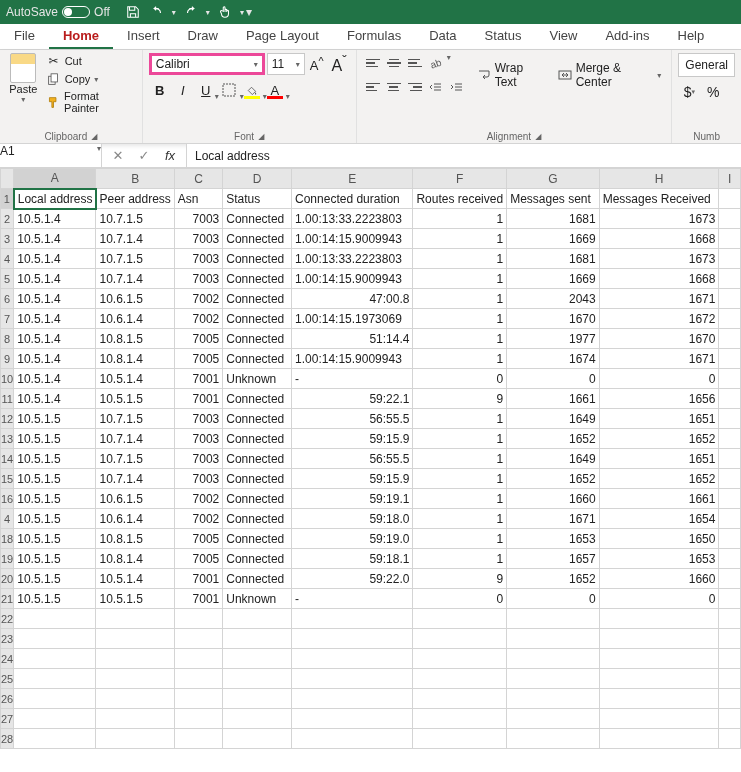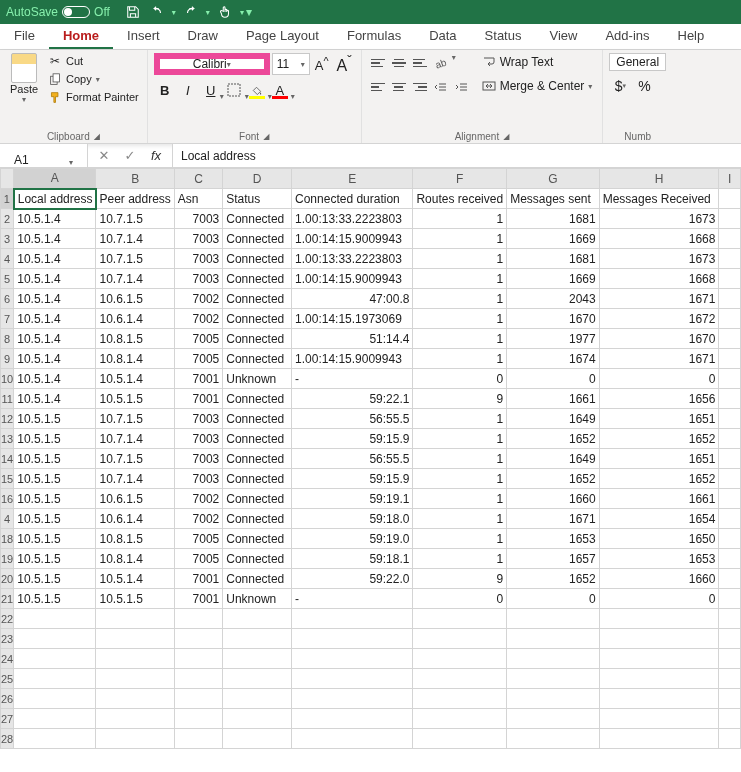--- a/index.html
+++ b/index.html
@@ -1,19 +1,19 @@
 <!DOCTYPE html>
 <html><head>
 <meta charset="utf-8">
 <style>
 * { box-sizing: border-box; margin: 0; padding: 0; font-family: "Segoe UI", sans-serif; }
 body { background: #fff; width: 741px; height: 772px; overflow: hidden; font-size: 12px; color: #222; }
 
 
-.titlebar { background: #217346; height: 24px; display: flex; align-items: center; color: #86efac; font-size: 12px; }
+.titlebar { background: #217346; height: 24px; display: flex; align-items: center; color: #e5e5e5; font-size: 12px; }
 .autosave { display: flex; align-items: center; gap: 4px; padding: 0 6px; }
 .toggle { width: 28px; height: 12px; border: 1px solid #fff; border-radius: 8px; position: relative; }
 .toggle:after { content: ""; width: 8px; height: 8px; background: #fff; border-radius: 50%; position: absolute; left: 1px; top: 1px; }
 .qat { display: flex; gap: 2px; padding-left: 6px; align-items: center; }
 .qat .ico { width: 22px; height: 22px; display: flex; align-items: center; justify-content: center; }
 .qat .drop { font-size: 8px; padding: 0 2px; }
 .title-center { flex: 1; text-align: center; }
 
 
 .tabs { display: flex; height: 26px; border-bottom: 1px solid #d4d4d4; background: #fff; }
@@ -28,46 +28,46 @@
 
 .clip-body { display: flex; gap: 4px; }
 .paste-big { width: 36px; display: flex; flex-direction: column; align-items: center; font-size: 11px; cursor: pointer; }
 .paste-icon { width: 26px; height: 30px; background: linear-gradient(#f9d986 0 35%, #fff 35% 100%); border: 1px solid #bbb; border-radius: 2px; position: relative; }
 .clip-right { display: flex; flex-direction: column; gap: 2px; }
 .clip-btn { display: flex; align-items: center; gap: 4px; font-size: 11px; cursor: pointer; padding: 1px 2px; }
 .smallico { width: 14px; height: 14px; display: inline-flex; align-items: center; justify-content: center; font-size: 12px; }
 
 .font-body { display: flex; flex-direction: column; gap: 4px; }
 .font-row1 { display: flex; gap: 2px; align-items: center; }
-.font-sel { width: 116px; height: 22px; border: 6px solid #ec4899; background: #fff; padding: 0 4px; font-size: 12px; display:flex; align-items:center; justify-content:center; }
+.font-sel { width: 116px; height: 22px; border: 3px solid #ec4899; background: #fff; padding: 0 4px; font-size: 12px; display:flex; align-items:center; justify-content:space-between; }
 .size-sel { width: 38px; height: 22px; border: 1px solid #c8c8c8; background: #fff; padding: 0 4px; font-size: 12px; display:flex; align-items:center; justify-content:space-between;}
 .aa { font-size: 13px; padding: 0 3px; cursor: pointer; }
 .font-row2 { display: flex; gap: 1px; align-items: center; }
 .fbtn { width: 22px; height: 22px; display: flex; align-items: center; justify-content: center; cursor: pointer; font-size: 13px; position: relative; }
 .fbtn.bold { font-weight: bold; }
 .fbtn.italic { font-style: italic; }
 .fbtn.under { text-decoration: underline; }
 .colorbar { position: absolute; bottom: 2px; left: 3px; right: 3px; height: 3px; }
 
 .align-body { display: flex; gap: 6px; }
 .align-grid { display: flex; flex-direction: column; gap: 4px; }
 .align-row { display: flex; gap: 1px; }
 .abtn { width: 20px; height: 20px; cursor: pointer; display:flex; flex-direction:column; justify-content:center; gap:2px; padding:3px;}
 .abtn span { height: 1.5px; background: #555; }
-.wrap-merge { display: flex; flex-direction: column; gap: 6px; font-size: 12px; }
+.wrap-merge { display: flex; flex-direction: row; gap: 6px; font-size: 12px; }
 .wm-btn { display: flex; align-items: center; gap: 4px; cursor: pointer; padding: 2px 4px; }
 
 .num-body { display: flex; flex-direction: column; gap: 4px; }
-.num-sel { height: 18px; border: 1px solid #c8c8c8; background: #fff; padding: 0 6px; display:flex; align-items:center; justify-content:space-between; font-size:12px;}
+.num-sel { height: 24px; border: 1px solid #c8c8c8; background: #fff; padding: 0 6px; display:flex; align-items:center; justify-content:space-between; font-size:12px;}
 .num-row { display: flex; gap: 2px; }
 .nbtn { width: 22px; height: 22px; display:flex; align-items:center; justify-content:center; cursor:pointer; font-size:14px;}
 
 
 .fxrow { height: 24px; border-bottom: 1px solid #d4d4d4; display: flex; align-items: stretch; }
-.namebox { width: 88px; border-right: 1px solid #d4d4d4; display: flex; align-items: flex-end; padding: 0 14px; font-size: 12px; justify-content:space-between; background:#fff;}
+.namebox { width: 102px; border-right: 1px solid #d4d4d4; display: flex; align-items: flex-start; padding: 0 0; font-size: 12px; justify-content:space-between; background:#fff;}
 .fxbtns { display: flex; align-items: center; border-right: 1px solid #d4d4d4; padding: 0 4px; gap: 2px; }
 .fxb { width: 24px; height: 20px; display:flex; align-items:center; justify-content:center; color:#888; font-size:13px; cursor:pointer;}
 .fxb.fx { font-style: italic; color:#333; }
 .formula { flex: 1; display: flex; align-items: center; padding: 0 8px; font-size: 12px; background:#fff;}
 
 
 .grid { position: relative; }
 table { border-collapse: collapse; table-layout: fixed; }
 th, td { border: 1px solid #d4d4d4; height: 20px; font-size: 12px; overflow: hidden; white-space: nowrap; }
 th { background: #e6e6e6; text-align: center; font-weight: normal; color: #555; }

